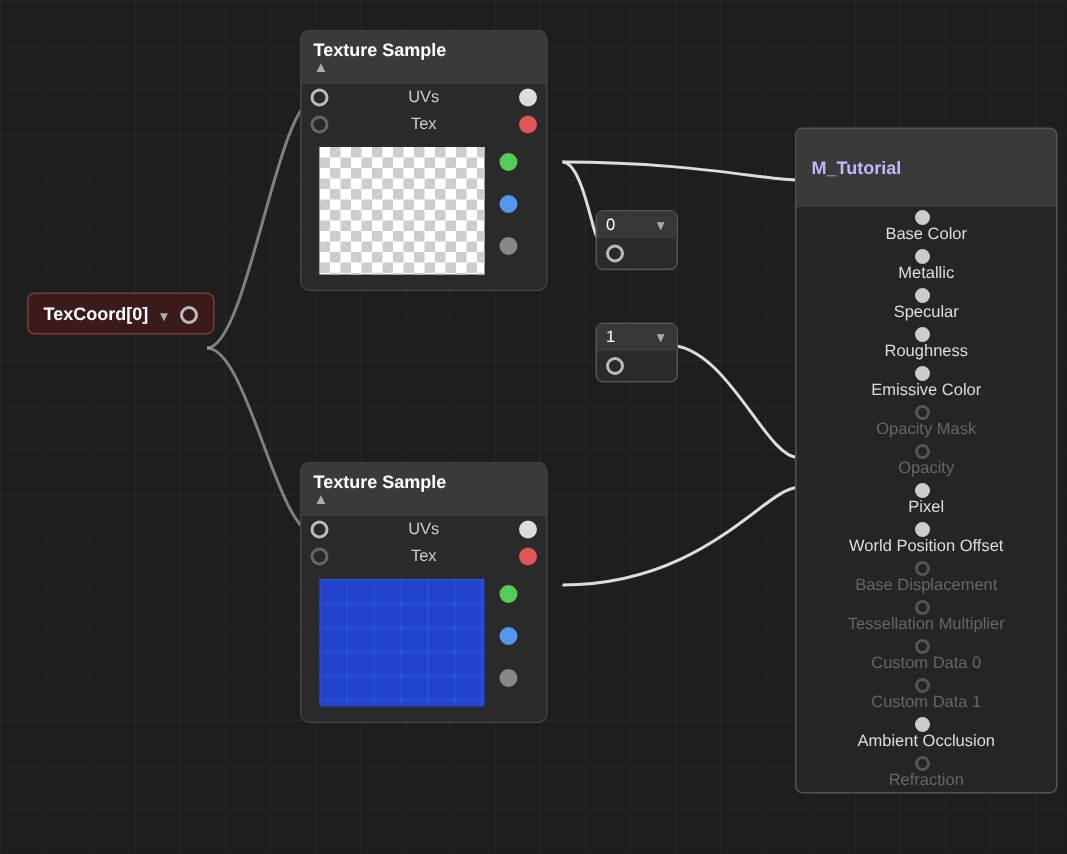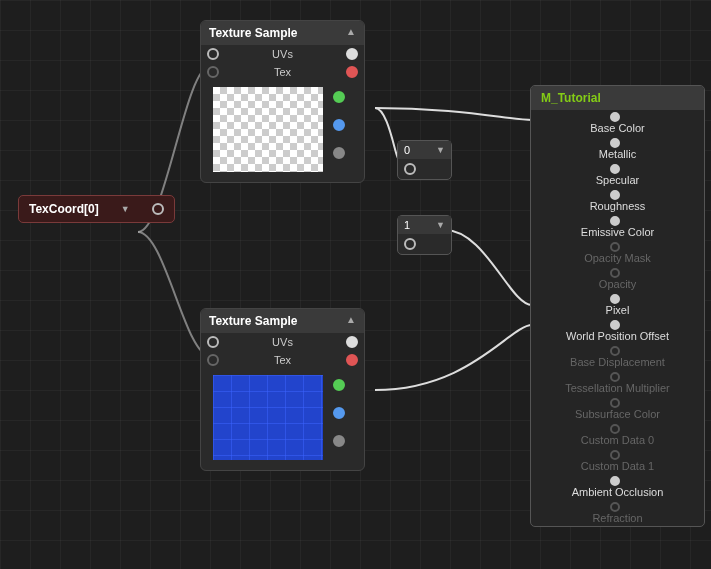--- a/index.html
+++ b/index.html
@@ -38,20 +38,21 @@
     .node-header {
       display: flex;
       align-items: flex-start;
       justify-content: space-between;
       padding: 5px 8px;
       background: #3a3a3a;
       font-weight: bold;
       font-size: 12px;
       color: #fff;
       cursor: move;
+      flex-direction: column;
     }
 
     .node-header .expand-icon {
       font-size: 10px;
       color: #aaa;
     }
 
     .node-pin-row {
       display: flex;
       align-items: center;
@@ -114,22 +115,22 @@
     }
 
     
     .texcoord-node {
       position: absolute;
       background: #3a1a1a;
       border: 1px solid #7a3a3a;
       border-radius: 5px;
       padding: 6px 10px;
       display: flex;
-      align-items: center;
-      gap: 22px;
+      align-items: flex-end;
+      gap: 6px;
       font-size: 12px;
       color: #fff;
       font-weight: bold;
     }
 
     .dropdown-arrow {
       font-size: 9px;
       color: #aaa;
     }
 
@@ -158,24 +159,24 @@
     
     .m-tutorial {
       position: absolute;
       background: #252525;
       border: 1px solid #555;
       border-radius: 5px;
       min-width: 175px;
     }
     .m-tutorial-header {
       background: #3a3a3a;
-      padding: 5px 10px;
+      padding: 19px 10px;
       font-weight: bold;
       font-size: 12px;
-      color: #84cc16;
+      color: #c4b5fd;
       border-radius: 4px 4px 0 0;
     }
     .m-tutorial-row {
       display: flex;
       align-items: center;
       padding: 2px 8px;
       font-size: 11px;
       flex-direction: column;
     }
     .m-tutorial-row.active { color: #ddd; }
@@ -348,24 +349,20 @@
       <div class="m-tutorial-row inactive">
         <span class="m-tutorial-pin inactive-outline"></span>
         <span>Base Displacement</span>
       </div>
       <div class="m-tutorial-row inactive">
         <span class="m-tutorial-pin inactive-outline"></span>
         <span>Tessellation Multiplier</span>
       </div>
       <div class="m-tutorial-row inactive">
         <span class="m-tutorial-pin inactive-outline"></span>
-        <span>Subsurface Color</span>
-      </div>
-      <div class="m-tutorial-row inactive">
-        <span class="m-tutorial-pin inactive-outline"></span>
         <span>Custom Data 0</span>
       </div>
       <div class="m-tutorial-row inactive">
         <span class="m-tutorial-pin inactive-outline"></span>
         <span>Custom Data 1</span>
       </div>
       <div class="m-tutorial-row active">
         <span class="m-tutorial-pin white-dot"></span>
         <span>Ambient Occlusion</span>
       </div>

